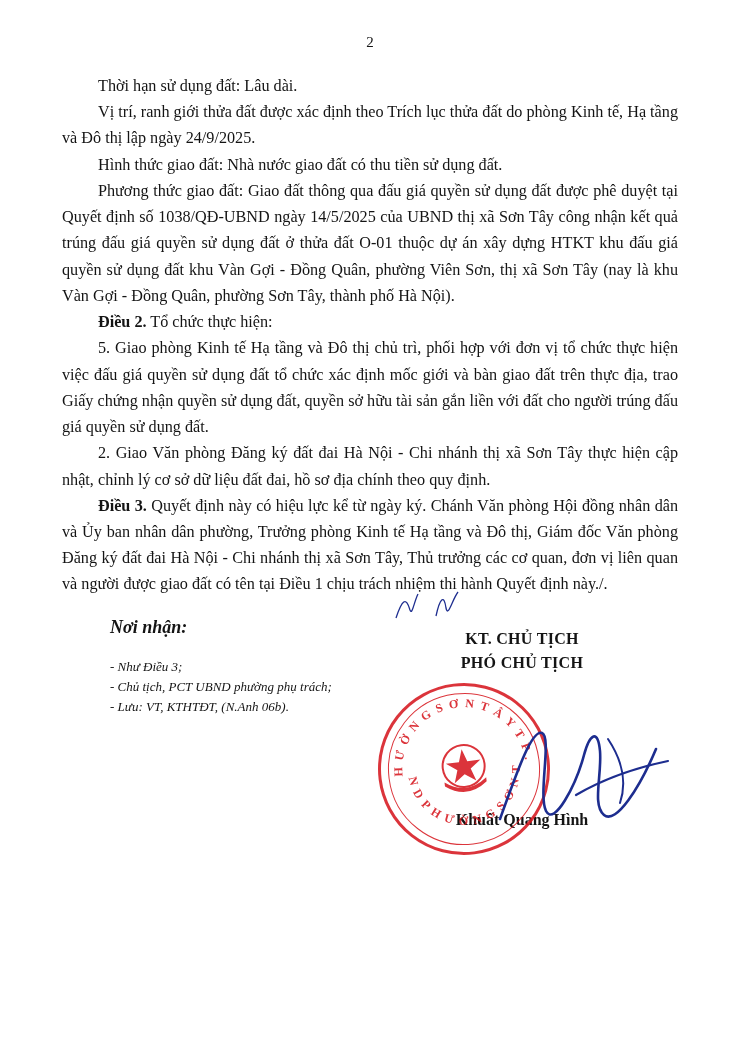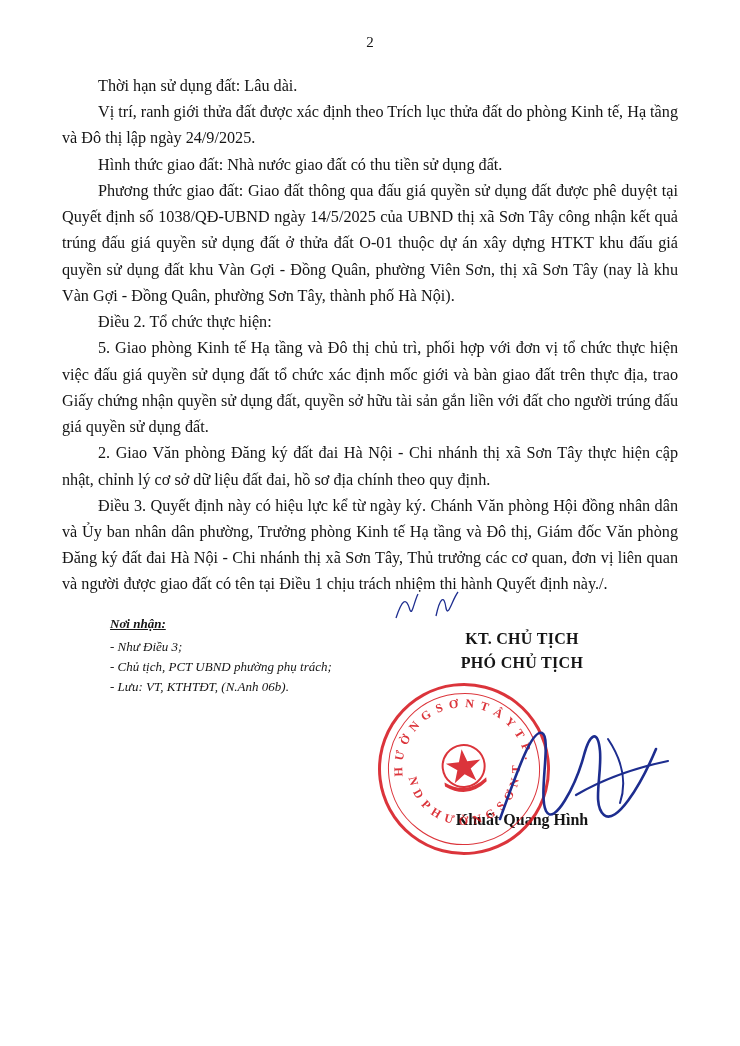--- a/index.html
+++ b/index.html
@@ -31,41 +31,40 @@
   .body-text p {
     margin: 0 0 0 0;
     font-size: 16.2px;
     line-height: 1.62;
     text-align: justify;
     text-justify: inter-word;
     text-indent: 36px;
     hyphens: none;
   }
   .bold-lead {
-    font-weight: normal;
+    font-weight: bold;
   }
   .signature-area {
     position: relative;
     margin-top: 16px;
     height: 260px;
   }
   .recipients {
     position: absolute;
     left: 48px;
     top: 0;
     width: 300px;
     font-size: 13.5px;
     line-height: 1.55;
   }
   .recipients .title {
     font-style: italic;
     font-weight: bold;
-    font-size: 13px;
-    margin-bottom: 3px;
-    text-decoration: underline;
+    font-size: 18px;
+    margin-bottom: 15px;
   }
   .recipients .line {
     font-style: italic;
     font-size: 13px;
   }
   .signer {
     position: absolute;
     right: 6px;
     top: 13px;
     width: 300px;

